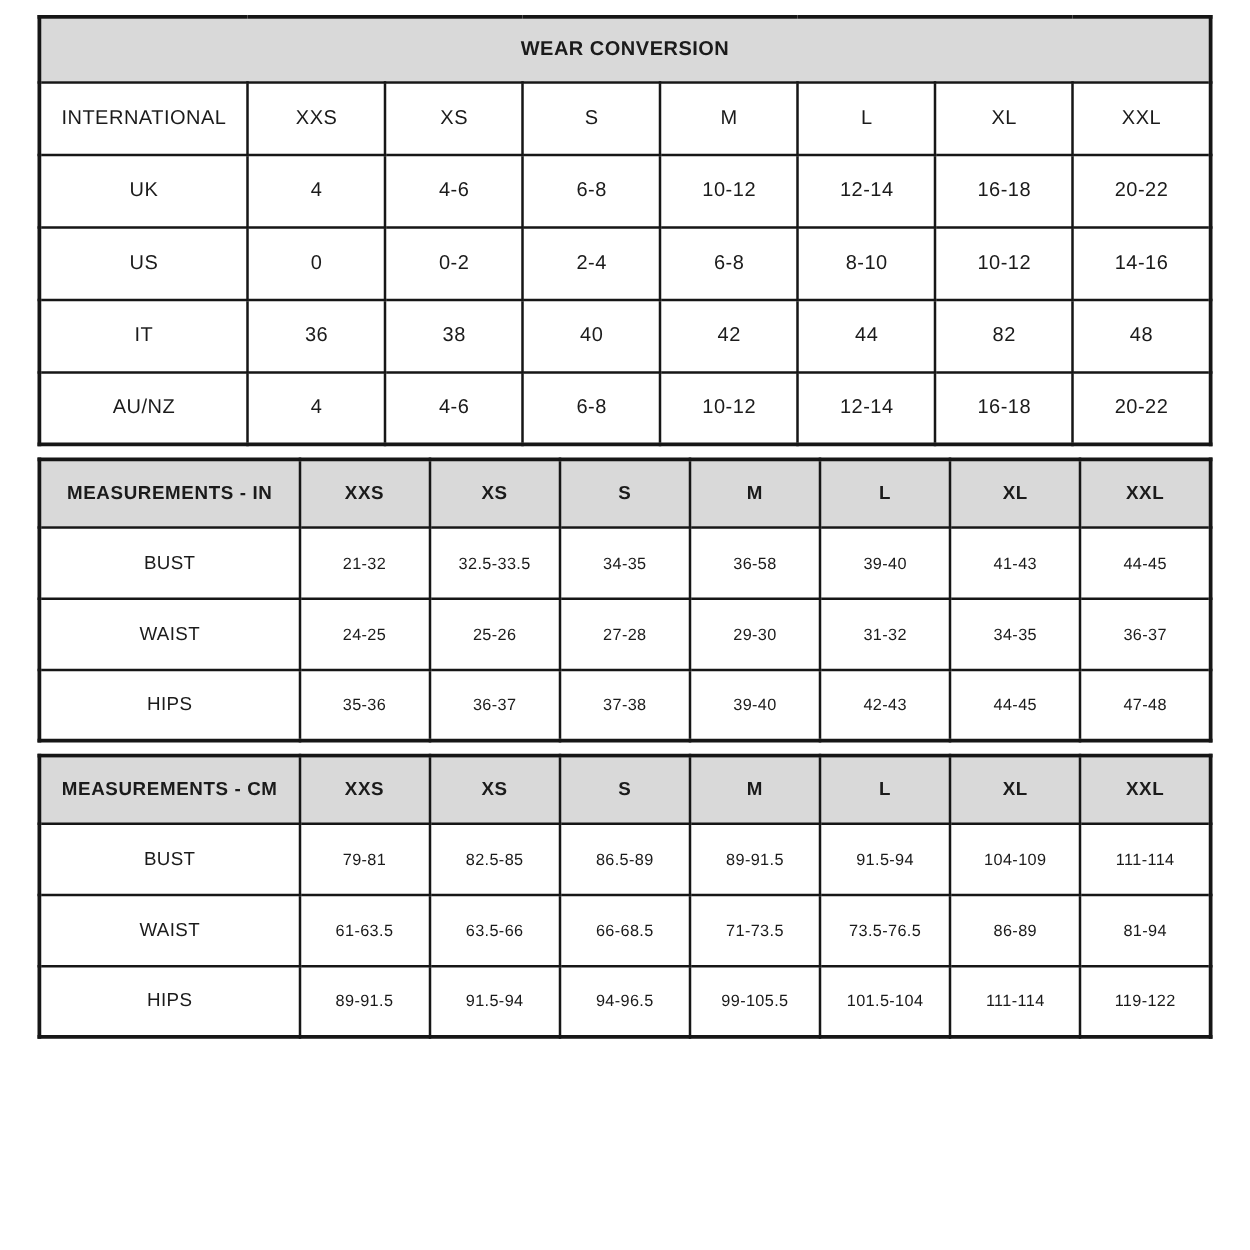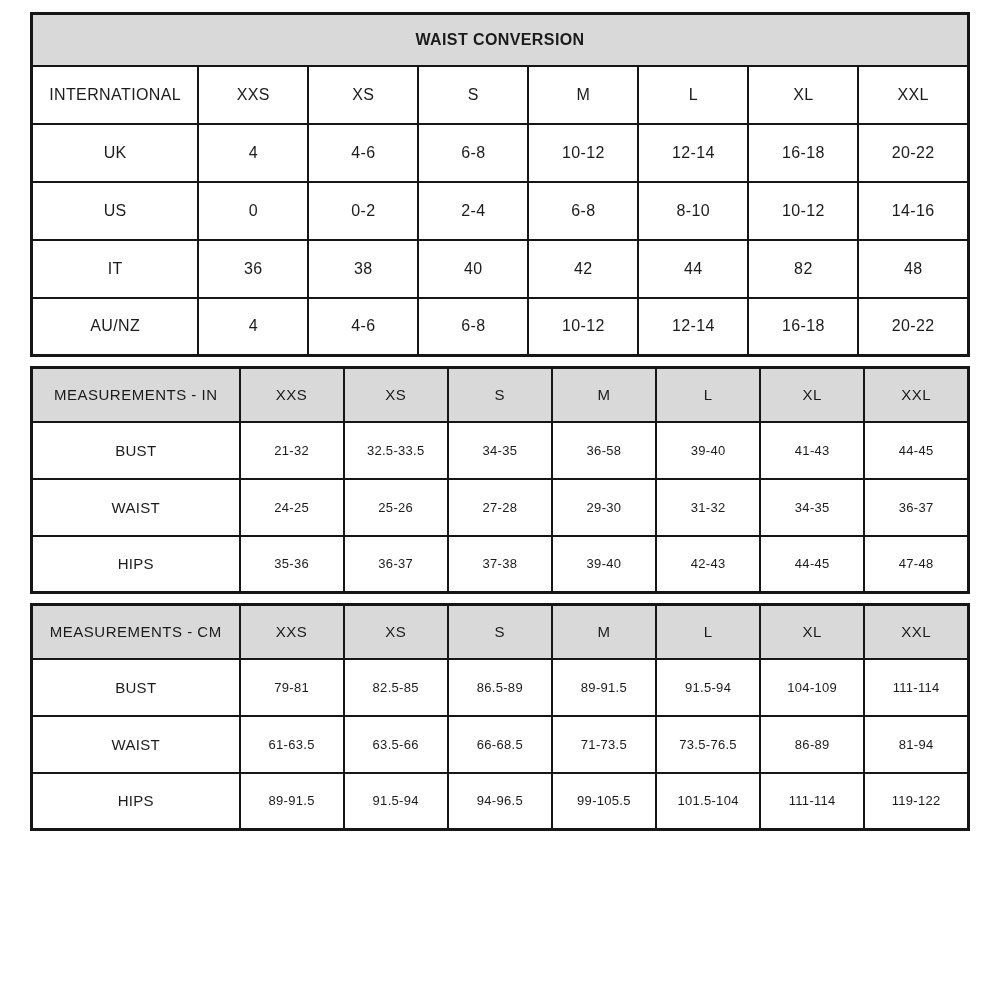--- a/index.html
+++ b/index.html
@@ -43,40 +43,40 @@
     font-weight: 700;
     font-size: 15px;
     letter-spacing: 0.6px;
     height: 52px !important;
   }
   
   .tbl-meas { margin-top: 9px; }
   .tbl-meas td { height: 57px; font-size: 13px; letter-spacing: 0.3px; }
   .tbl-meas tr.hdr td {
     background: #d9d9d9;
-    font-weight: 400;
+    font-weight: 700;
     font-size: 15px;
     letter-spacing: 0.5px;
     height: 54px;
   }
   .row-label { font-size: 15px !important; letter-spacing: 0.5px; }
 </style>
 </head>
 <body>
 
 <div class="page">
 
   <table class="tbl-conv">
     <colgroup>
       <col style="width:17.8%">
       <col span="7" style="width:11.742%">
     </colgroup>
     <tbody>
         <tr>
-          <td class="banner-cell" colspan="8">WAIST CONVERSION</td>
+          <td class="banner-cell" colspan="8">WEAR CONVERSION</td>
         </tr>
         <tr>
           <td>INTERNATIONAL</td>
           <td>XXS</td>
           <td>XS</td>
           <td>S</td>
           <td>M</td>
           <td>L</td>
           <td>XL</td>
           <td>XXL</td>

